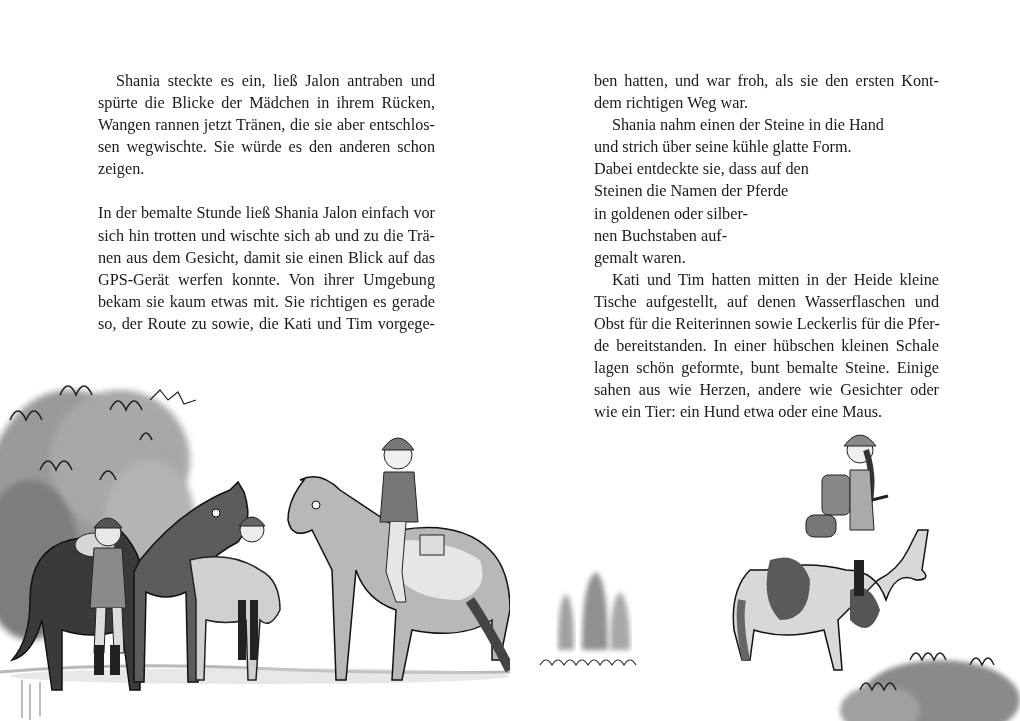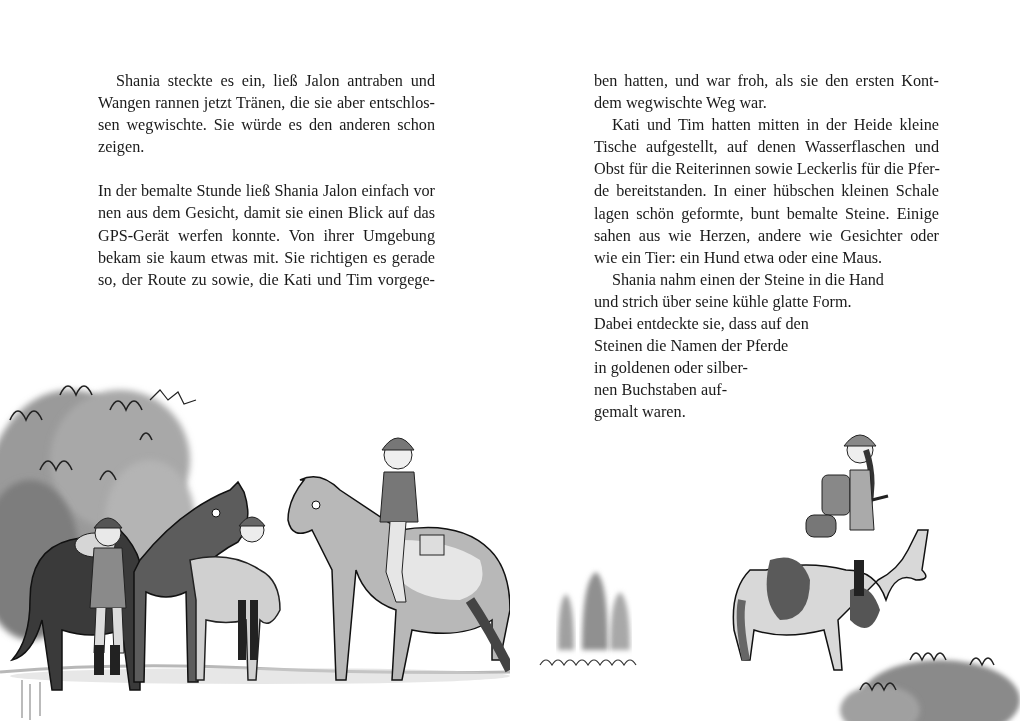--- a/index.html
+++ b/index.html
@@ -16,27 +16,29 @@
   .gap { height:22px; }
   .illus { position:absolute; left:0; top:0; }
 </style>
 </head>
 <body>
 
 <div class="page page-left">
   <div class="col col-left">
     <div>
       <span class="line indent">Shania steckte es ein, ließ Jalon antraben und</span>
+      <span class="line">spürte die Blicke der Mädchen in ihrem Rücken,</span>
       <span class="line">Wangen rannen jetzt Tränen, die sie aber entschlos-</span>
       <span class="line">sen wegwischte. Sie würde es den anderen schon</span>
       <span class="line last">zeigen.</span>
     </div>
     <div class="gap"></div>
     <div>
       <span class="line">In der bemalte Stunde ließ Shania Jalon einfach vor</span>
+      <span class="line">sich hin trotten und wischte sich ab und zu die Trä-</span>
       <span class="line">nen aus dem Gesicht, damit sie einen Blick auf das</span>
       <span class="line">GPS-Gerät werfen konnte. Von ihrer Umgebung</span>
       <span class="line">bekam sie kaum etwas mit. Sie richtigen es gerade</span>
       <span class="line">so, der Route zu sowie, die Kati und Tim vorgege-</span>
     </div>
   </div>
 
   <svg class="illus" width="510" height="721" viewBox="0 0 510 721">
     <defs>
       <filter id="blur1">
@@ -99,39 +101,39 @@
       <path d="M390 522 l-4 50 l10 30 h10 l-4 -30 l4 -50" fill="#e6e6e6" stroke="#222"></path>
       <rect x="420" y="535" width="24" height="20" fill="#ddd" stroke="#222"></rect>
     </g>
   </svg>
 </div>
 
 <div class="page page-right">
   <div class="col col-right">
     <div>
       <span class="line">ben hatten, und war froh, als sie den ersten Kont-</span>
-      <span class="line last">dem wegwischte Weg war.</span>
+      <span class="line last">dem richtigen Weg war.</span>
+    </div>
+    <div>
+      <span class="line indent last">Shania nahm einen der Steine in die Hand</span>
+      <span class="line last">und strich über seine kühle glatte Form.</span>
+      <span class="line last">Dabei entdeckte sie, dass auf den</span>
+      <span class="line last">Steinen die Namen der Pferde</span>
+      <span class="line last">in goldenen oder silber-</span>
+      <span class="line last">nen Buchstaben auf-</span>
+      <span class="line last">gemalt waren.</span>
     </div>
     <div>
       <span class="line indent">Kati und Tim hatten mitten in der Heide kleine</span>
       <span class="line">Tische aufgestellt, auf denen Wasserflaschen und</span>
       <span class="line">Obst für die Reiterinnen sowie Leckerlis für die Pfer-</span>
       <span class="line">de bereitstanden. In einer hübschen kleinen Schale</span>
       <span class="line">lagen schön geformte, bunt bemalte Steine. Einige</span>
       <span class="line">sahen aus wie Herzen, andere wie Gesichter oder</span>
       <span class="line last">wie ein Tier: ein Hund etwa oder eine Maus.</span>
-    </div>
-    <div>
-      <span class="line indent last">Shania nahm einen der Steine in die Hand</span>
-      <span class="line last">und strich über seine kühle glatte Form.</span>
-      <span class="line last">Dabei entdeckte sie, dass auf den</span>
-      <span class="line last">Steinen die Namen der Pferde</span>
-      <span class="line last">in goldenen oder silber-</span>
-      <span class="line last">nen Buchstaben auf-</span>
-      <span class="line last">gemalt waren.</span>
     </div>
   </div>
 
   <svg class="illus" width="510" height="721" viewBox="0 0 510 721">
     <defs>
       <filter id="blur2">
           <feGaussianBlur stdDeviation="2.5"></feGaussianBlur>
         </filter>
     </defs>
 

